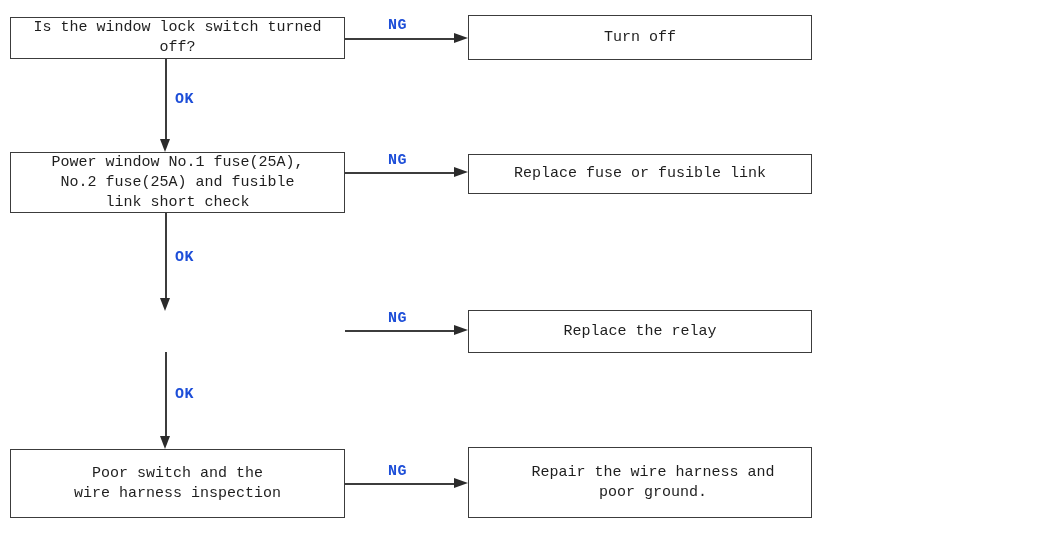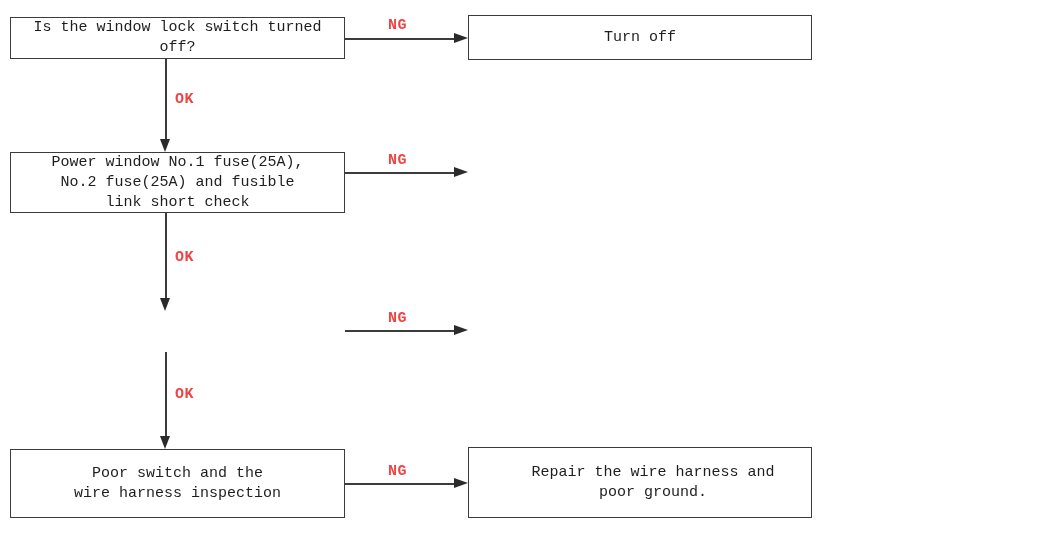--- a/index.html
+++ b/index.html
@@ -18,21 +18,21 @@
     display:flex;align-items:center;justify-content:center;
     text-align:center;
     font-size:15px;line-height:20px;
     box-sizing:border-box;
   }
   .box span{display:block;}
   .lbl{
     position:absolute;
     font-size:15px;font-weight:bold;
     letter-spacing:0.5px;
-    color:#ef4444;
+    color:#1d4ed8;
     white-space:nowrap;
   }
   .hline{position:absolute;height:1.5px;background:#3c3c3c;}
   .vline{position:absolute;width:1.5px;background:#3c3c3c;}
   .arr-right{
     position:absolute;width:0;height:0;
     border-left:14px solid #2b2b2b;
     border-top:5.5px solid transparent;
     border-bottom:5.5px solid transparent;
   }
@@ -99,27 +99,33 @@
   <div class="vline v0"></div>
   <div class="lbl ok ok0">OK</div>
   <div class="arr-down ad0"></div>
 
   <div class="box lb lb1">
     <span>Power window No.1 fuse(25A), No.2 fuse(25A) and fusible link short check</span>
   </div>
   <div class="hline h1"></div>
   <div class="lbl ng ng1">NG</div>
   <div class="arr-right ar1"></div>
+  <div class="box rb rb1">
+    <span>Replace fuse or fusible link</span>
+  </div>
   <div class="vline v1"></div>
   <div class="lbl ok ok1">OK</div>
   <div class="arr-down ad1"></div>
 
   <div class="hline h2"></div>
   <div class="lbl ng ng2">NG</div>
   <div class="arr-right ar2"></div>
+  <div class="box rb rb2">
+    <span>Replace the relay</span>
+  </div>
   <div class="vline v2"></div>
   <div class="lbl ok ok2">OK</div>
   <div class="arr-down ad2"></div>
 
   <div class="box lb lb3">
     <span>Poor switch and the wire harness inspection</span>
   </div>
   <div class="hline h3"></div>
   <div class="lbl ng ng3">NG</div>
   <div class="arr-right ar3"></div>

